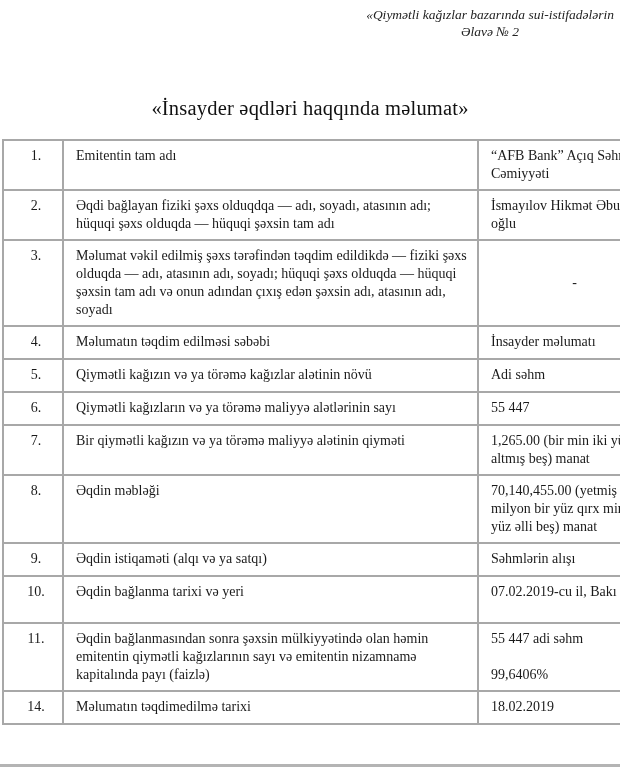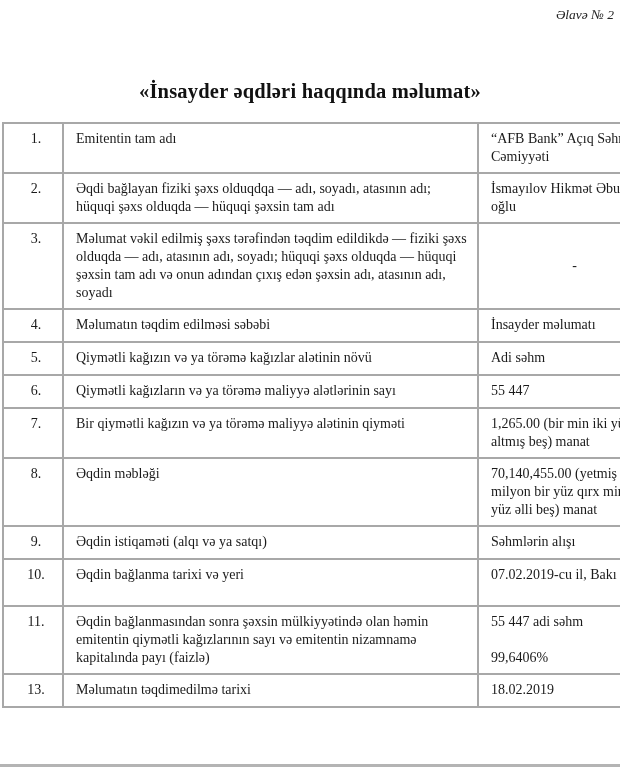--- a/index.html
+++ b/index.html
@@ -25,21 +25,21 @@
     line-height: 17px;
     color: #222;
   }
   .header-note .annex {
     font-weight: normal;
   }
   .doc-title {
     margin: 57px 0 0 0;
     text-align: center;
     font-size: 20.5px;
-    font-weight: bold;
+    font-weight: normal;
     color: #111;
     letter-spacing: 0.2px;
   }
   table.main-table {
     border-collapse: collapse;
     table-layout: fixed;
     width: 602px;
     margin: 19px 0 0 2px;
   }
   table.main-table td {
@@ -76,20 +76,21 @@
     top: 764px;
     width: 620px;
     height: 3px;
     background: #b4b4b4;
   }
 </style>
 </head>
 <body>
 
 <div class="header-note">
+  <div>«Qiymətli kağızlar bazarında sui-istifadələrin</div>
   <div class="annex">Əlavə № 2</div>
 </div>
 
 <div class="doc-title">«İnsayder əqdləri haqqında məlumat»</div>
 
 <table class="main-table">
   <tbody>
     <tr style="height:48px">
       <td class="c-num">1.</td>
       <td class="c-label">Emitentin tam adı</td>
@@ -141,20 +142,20 @@
       <td class="c-value">07.02.2019-cu il, Bakı şəhəri</td>
     </tr>
     <tr style="height:66px">
       <td class="c-num">11.</td>
       <td class="c-label">Əqdin bağlanmasından sonra şəxsin mülkiyyətində olan həmin emitentin qiymətli kağızlarının sayı və emitentin nizamnamə kapitalında payı (faizlə)</td>
       <td class="c-value">55 447 adi səhm
 
 99,6406%</td>
     </tr>
     <tr style="height:33px">
-      <td class="c-num">13.</td>
+      <td class="c-num">14.</td>
       <td class="c-label">Məlumatın təqdimedilmə tarixi</td>
       <td class="c-value">18.02.2019</td>
     </tr>
   </tbody>
 </table>
 
 <div class="bottom-rule"></div>
 
 </body></html>

